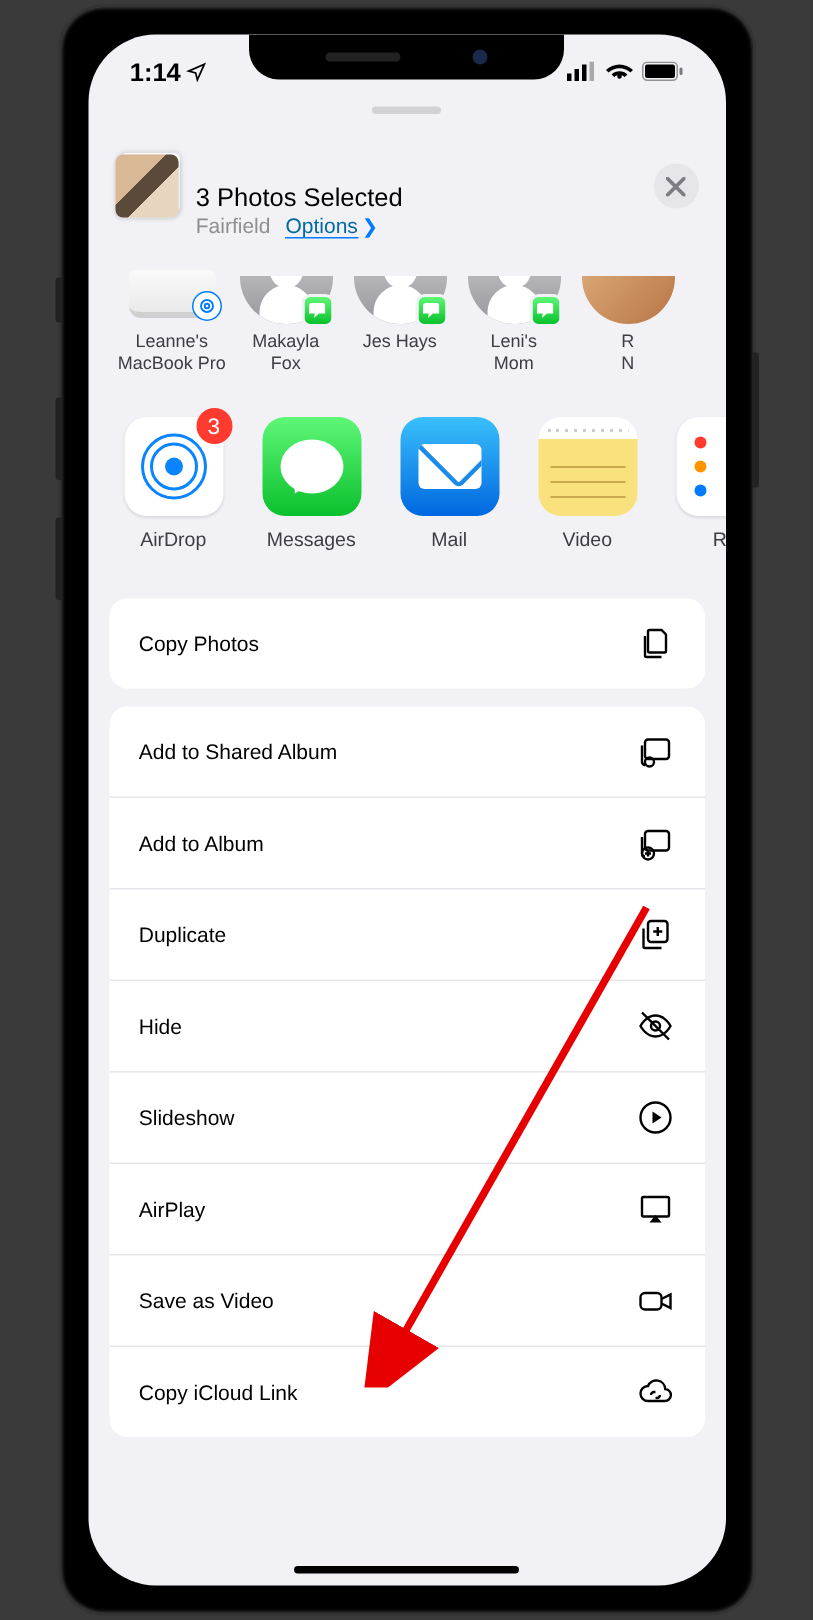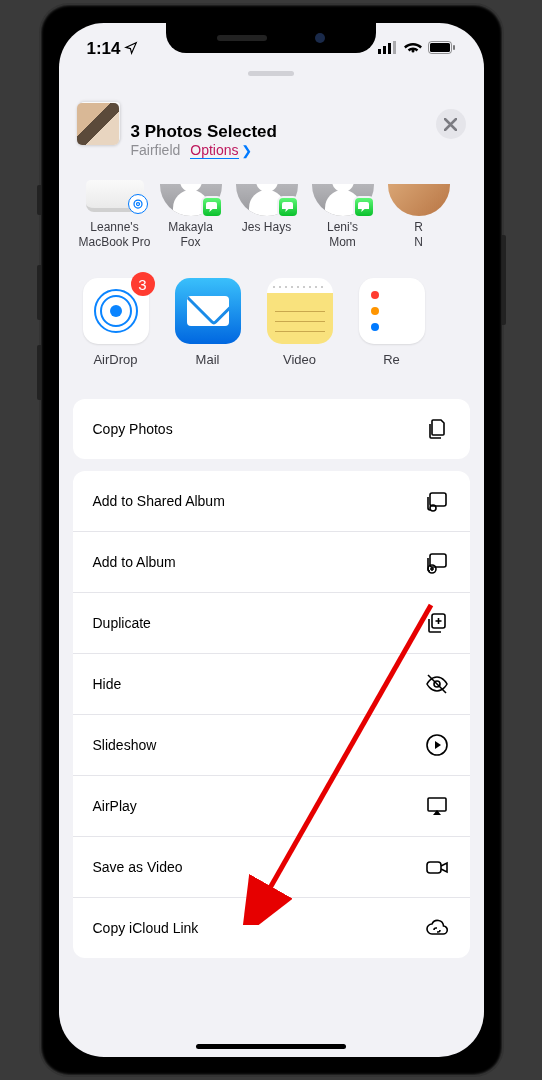--- a/index.html
+++ b/index.html
@@ -130,33 +130,33 @@
       width: 42px;
       height: 42px;
       border-radius: 5px;
       background: linear-gradient(135deg, #d9b896 40%, #5b4a3a 40%, #5b4a3a 60%, #e8d5c0 60%);
       position: relative;
       box-shadow: 0 1px 3px rgba(0,0,0,0.15), 2px -2px 0 -1px #fff, 2px -2px 3px rgba(0,0,0,0.1);
     }
     .header-text { flex: 1; }
     .header-title {
       font-size: 17px;
-      font-weight: 700;
+      font-weight: 400;
       color: #000;
       margin-top: 32px;
     }
     .header-sub {
       font-size: 14px;
       color: #8e8e93;
       display: flex;
       align-items: center;
       gap: 10px;
     }
     .options-link {
-      color: #be185d;
+      color: #0369a1;
       border-bottom: 1.5px solid #007aff;
       padding-right: 0;
     }
     .close-btn {
       width: 30px;
       height: 30px;
       border-radius: 50%;
       background: #e5e5ea;
       display: flex;
       align-items: center;
@@ -610,20 +610,26 @@
 
     <div class="apps-row">
       <div class="app">
         <div class="app-icon icon-airdrop">
           <div class="airdrop-rings"></div>
           <div class="notif-badge">3</div>
         </div>
         <div class="app-name">AirDrop</div>
       </div>
       <div class="app">
+        <div class="app-icon icon-messages">
+            <div class="messages-tail"></div>
+          </div>
+        <div class="app-name">Messages</div>
+      </div>
+      <div class="app">
         <div class="app-icon icon-mail">
             <div class="envelope"></div>
           </div>
         <div class="app-name">Mail</div>
       </div>
       <div class="app">
         <div class="app-icon icon-notes">
             <div class="notes-lines"></div>
           </div>
         <div class="app-name">Video</div>

